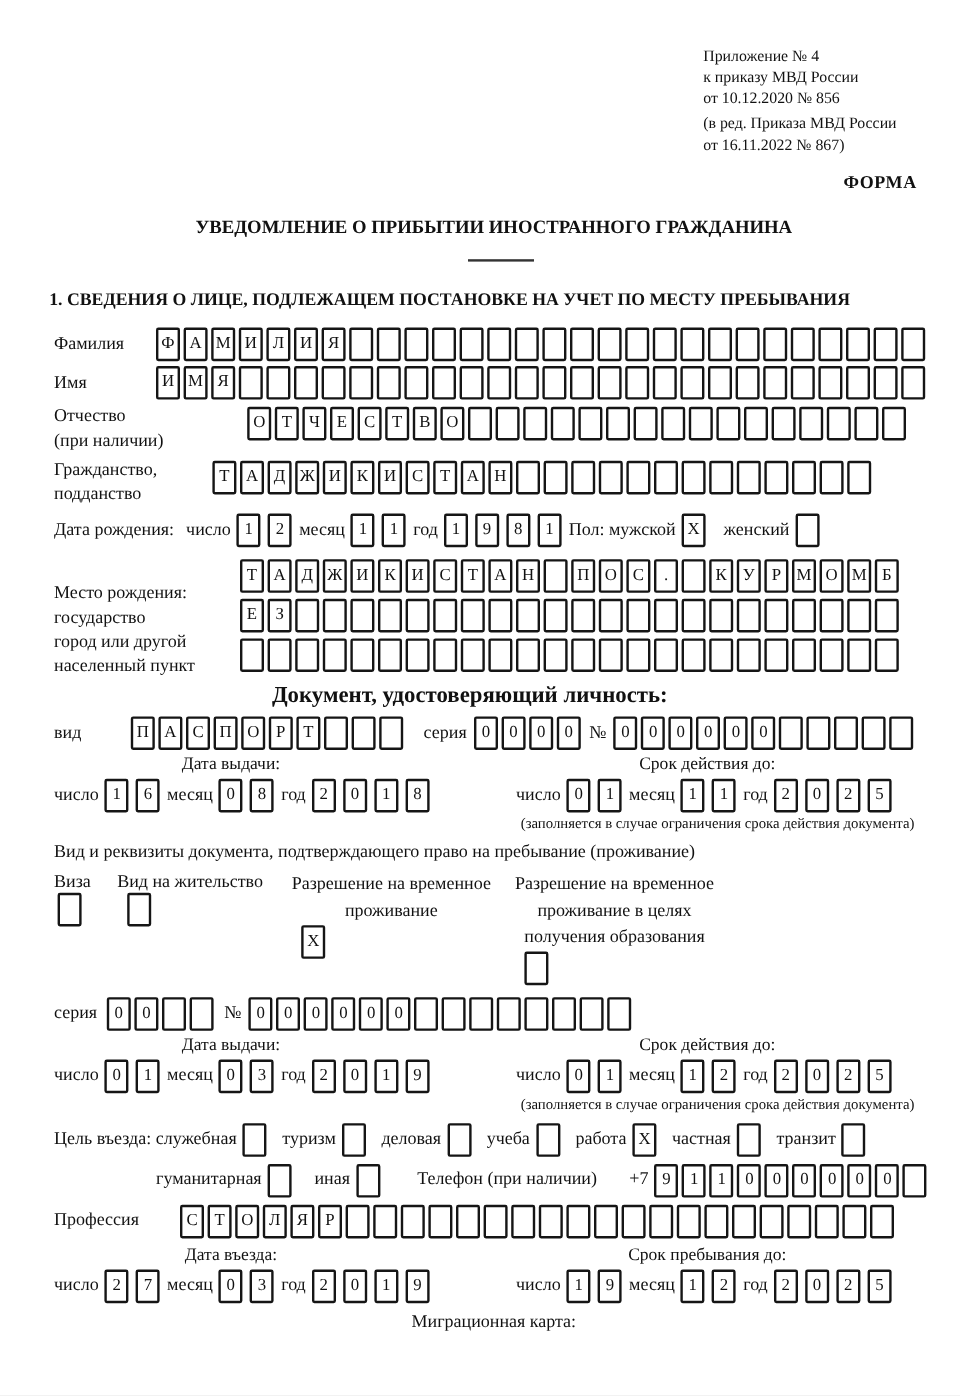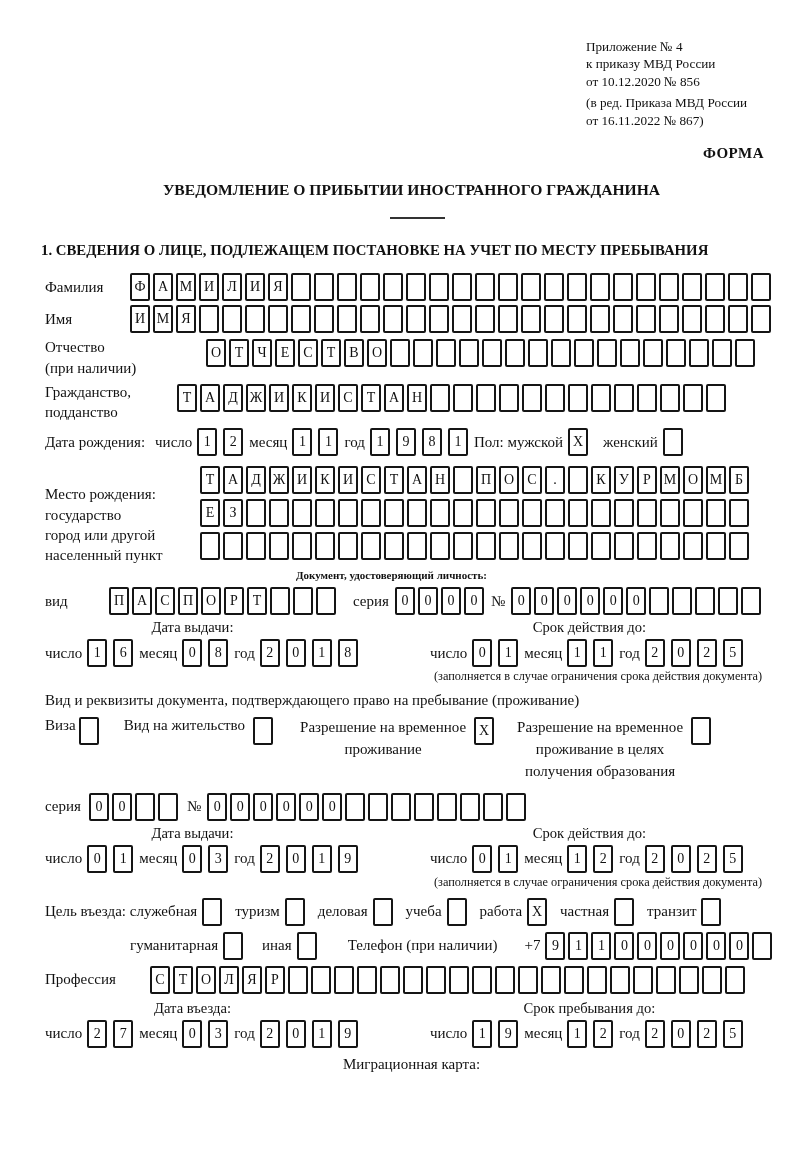--- a/index.html
+++ b/index.html
@@ -25,31 +25,31 @@
   .sp .cell{margin-right:6px;}
   .frow{display:flex;align-items:center;margin-bottom:4px;}
   .lb{white-space:nowrap;}
   .lb2{line-height:1.35;}
   .w85{flex:0 0 85px;}
   .w132{flex:0 0 132px;}
   .w155{flex:0 0 155px;}
   .w161{flex:0 0 161px;}
   .stack{display:flex;flex-direction:column;}
   .stack .cells{margin-bottom:5px;}
-  .mid-h{font-weight:bold;text-align:center;font-size:11px;margin:4px 40px 6px 0;}
+  .mid-h{font-weight:bold;text-align:center;font-size:19px;margin:4px 40px 6px 0;}
   .dpair{display:flex;align-items:flex-start;margin-bottom:0;}
   .dg{display:flex;flex-direction:column;}
   .dg-h{text-align:center;font-size:14.6px;margin-bottom:3px;}
   .dg-r{display:flex;align-items:center;}
   .dg-r .lb{margin-right:5px;}
   .note{font-size:12.3px;text-align:right;margin:2px 16px 8px 0;}
   .plain{margin:4px 0 2px 0;}
   .ckrow{display:flex;align-items:flex-start;margin:8px 0 10px 0;}
   .ckstack{text-align:center;line-height:1.45;}
-  .ck{display:flex;align-items:flex-start;}
+  .ck{display:flex;align-items:flex-start;flex-direction:column;}
   .ck .cells{margin-left:8px;}
   .purpose-row{display:flex;align-items:center;margin-bottom:6px;}
   .purpose-row .lb{margin-right:5px;}
   .purpose-row .cells{margin-right:10px;}
   .mr5{margin-right:5px;} .mr10{margin-right:10px;} .ml12{margin-left:12px;}
 </style>
 </head>
 <body>
 
 <div class="page">

